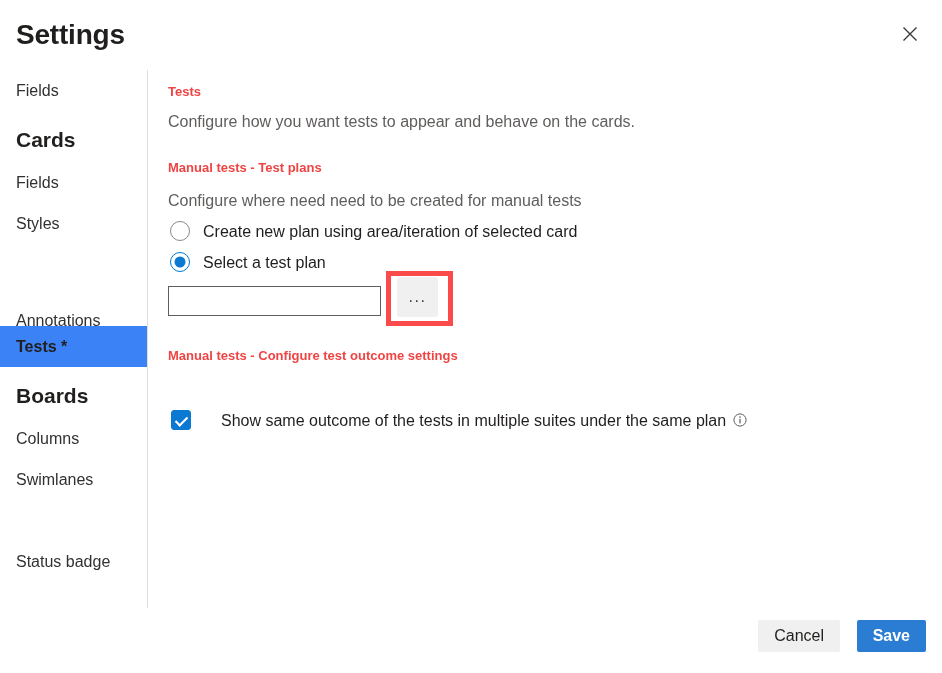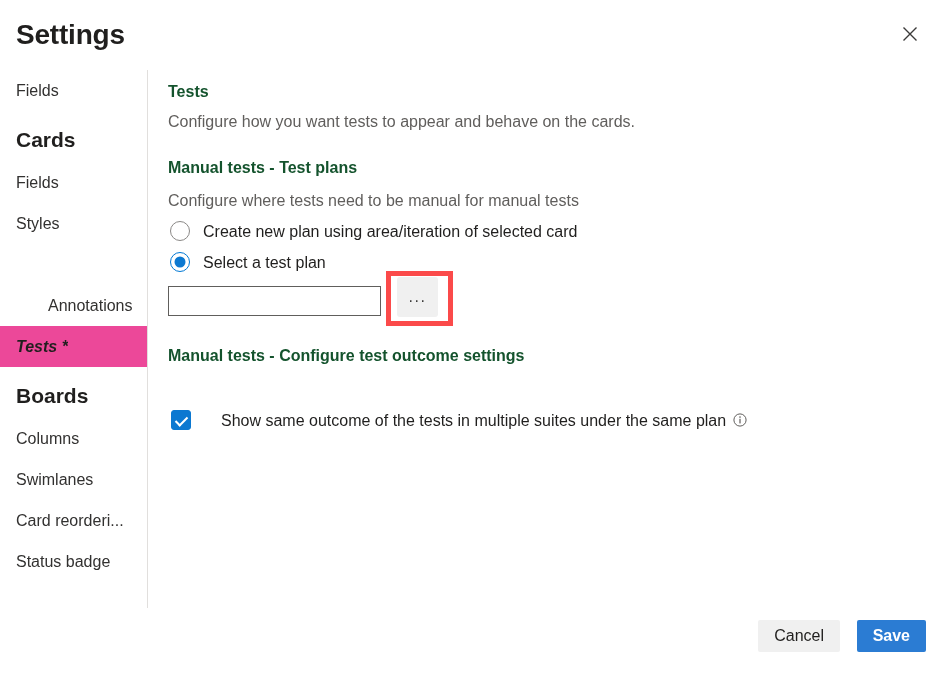--- a/index.html
+++ b/index.html
@@ -76,21 +76,21 @@
     box-sizing: border-box;
   }
   .nav-item .nav-label {
     padding-left: 16px;
     font-size: 16px;
     color: #323130;
     line-height: 20px;
     white-space: nowrap;
     overflow: hidden;
   }
-  .nav-item.is-selected { background: #ec4899; font-style: italic; }
+  .nav-item.is-selected { background: #3b82f6; }
   .nav-item.is-selected .nav-label { font-weight: 700; color: #201f1e; }
   .nav-group-header {
     position: absolute;
     left: 0;
     width: 147px;
     height: 41px;
     display: flex;
     align-items: center;
   }
   .nav-group-header .nav-group-label {
@@ -103,23 +103,23 @@
 
   
   #main-content {
     position: absolute;
     left: 168px;
     top: 70px;
     width: 760px;
     height: 538px;
   }
   .section-heading {
-    font-size: 16px;
+    font-size: 13px;
     font-weight: 700;
-    color: #14532d;
+    color: #ef4444;
     line-height: 20px;
   }
   .section-desc {
     font-size: 16px;
     color: #605e5c;
     line-height: 21px;
   }
   #tests-heading { position: absolute; left: 0; top: 12px; }
   #tests-desc    { position: absolute; left: 0; top: 41px; }
 
@@ -335,53 +335,50 @@
   <div class="nav-group-header" style="top:49px;">
     <span class="nav-group-label">Cards</span>
   </div>
 
   <div class="nav-item" style="top:92px;">
     <span class="nav-label">Fields</span>
   </div>
   <div class="nav-item" style="top:133px;">
     <span class="nav-label">Styles</span>
   </div>
-  <div class="nav-item" style="top:215px;margin-left:32px;">
+  <div class="nav-item" style="top:230px;">
     <span class="nav-label">Annotations</span>
   </div>
   <div class="nav-item is-selected" style="top:256px;">
     <span class="nav-label">Tests *</span>
   </div>
 
   <div class="nav-group-header" style="top:305px;">
     <span class="nav-group-label">Boards</span>
   </div>
 
   <div class="nav-item" style="top:348px;">
     <span class="nav-label">Columns</span>
   </div>
   <div class="nav-item" style="top:389px;">
     <span class="nav-label">Swimlanes</span>
   </div>
-  <div class="nav-item" style="top:430px;">
-    <span class="nav-label">Card reorderi...</span>
-  </div>
   <div class="nav-item" style="top:471px;">
     <span class="nav-label">Status badge</span>
   </div>
 </nav>
 <div id="sidebar-divider"></div>
 
 <main id="main-content">
 
   <div id="tests-heading" class="section-heading">Tests</div>
   <div id="tests-desc" class="section-desc">Configure how you want tests to appear and behave on the cards.</div>
 
   <div id="plans-heading" class="section-heading">Manual tests - Test plans</div>
-  <div id="plans-desc" class="section-desc">Configure where tests need to be manual for manual tests</div>
+  <div id="plans-desc" class="section-desc">Configure where need need to be created for manual tests</div>
 
   <div id="radio-create-new-plan" class="radio-row">
     <span class="radio-mark"></span>
     <span class="radio-label">Create new plan using area/iteration of selected card</span>
   </div>
 
   <div id="radio-select-test-plan" class="radio-row is-checked">
     <span class="radio-mark"></span>
     <span class="radio-label">Select a test plan</span>
   </div>

